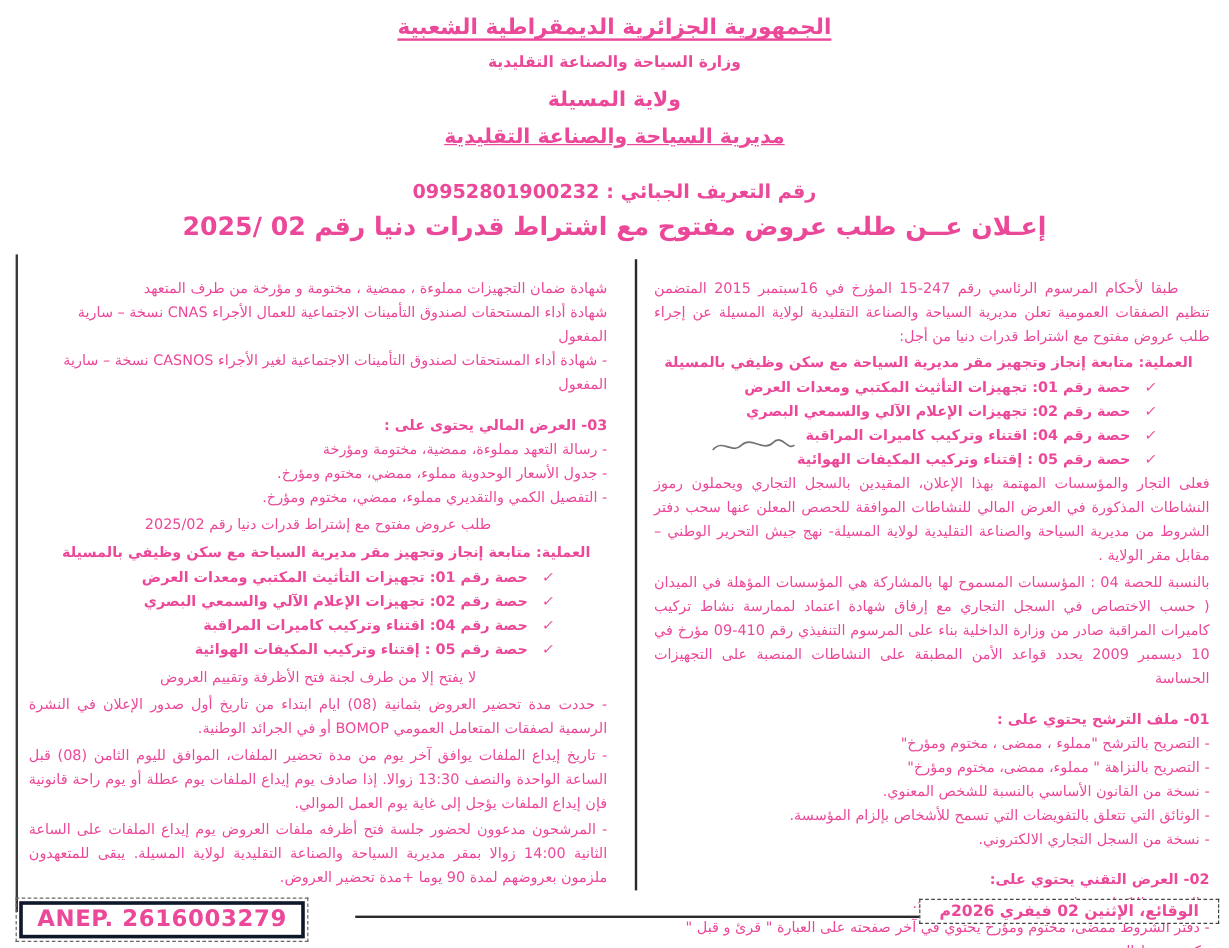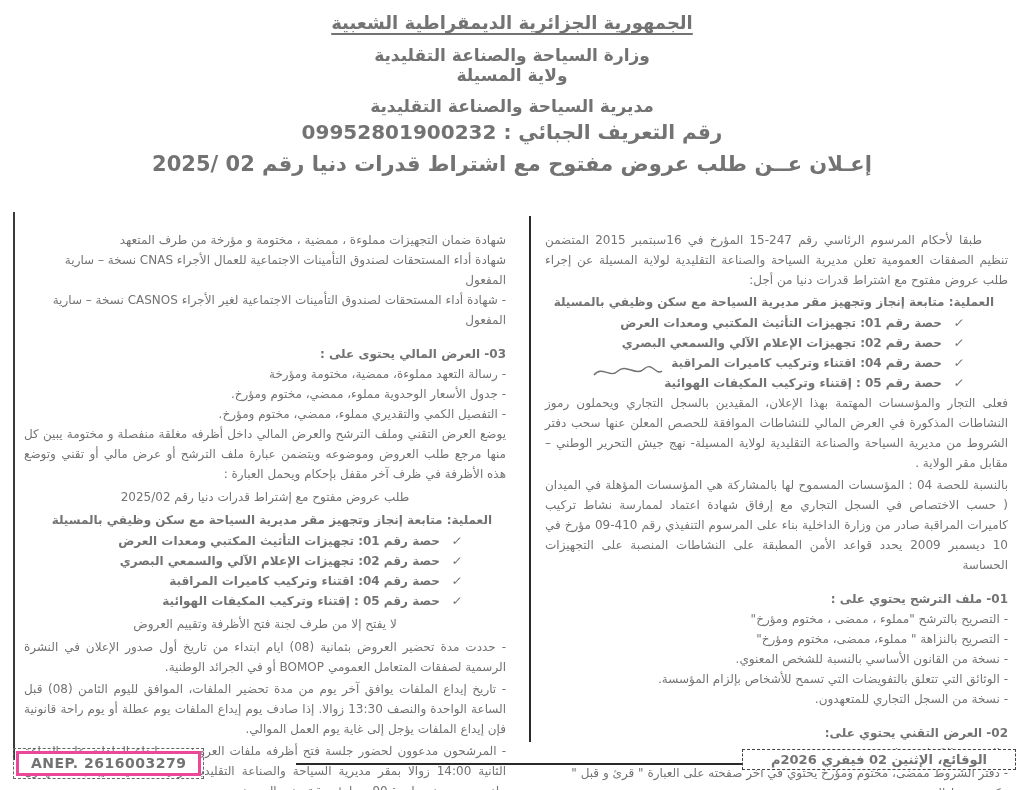--- a/index.html
+++ b/index.html
@@ -1,27 +1,27 @@
 <!DOCTYPE html>
 <html lang="ar"><head>
 <meta charset="utf-8">
 <style>
   html,body{margin:0;padding:0;background:#fff;}
   .page{
     position:relative;width:1024px;height:790px;background:#fff;overflow:hidden;
-    font-family:"DejaVu Sans",sans-serif;color:#737373;
+    font-family:"DejaVu Sans",sans-serif;color:#ec4899;
   }
   
   .doc-header{position:absolute;top:12px;left:0;right:0;text-align:center;direction:rtl;}
   .h-line{font-weight:bold;}
   .h-country{font-size:18px;text-decoration:underline;text-decoration-thickness:2px;text-underline-offset:4px;margin-bottom:12px;}
-  .h-ministry{font-size:17px;margin-bottom:0;}
+  .h-ministry{font-size:13px;margin-bottom:13px;}
   .h-wilaya{font-size:17px;margin-bottom:11px;}
-  .h-directorate{font-size:17px;margin-bottom:4px;}
-  .h-tax{font-size:20px;margin-bottom:8px;}
+  .h-directorate{font-size:17px;margin-bottom:26px;text-decoration:underline;}
+  .h-tax{font-size:16px;margin-bottom:8px;}
   .h-title{font-size:21px;font-weight:bold;letter-spacing:0;}
   
   .col{position:absolute;top:230px;direction:rtl;}
   .col-right{right:16px;width:463px;}
   .col-left{left:24px;width:482px;}
   .line{font-size:12px;line-height:20px;}
   .para{text-align:justify;text-align-last:right;margin-bottom:2px;}
   .para-indent{text-indent:26px;}
   .label{font-weight:bold;padding-right:14px;margin-bottom:1px;}
   .item{font-weight:bold;padding-right:44px;}
@@ -30,25 +30,25 @@
   .dash{}
   .center-bold{text-align:center;text-align-last:center;font-weight:normal;margin:3px 0;}
   
   .v-divider{position:absolute;left:529px;top:216px;height:526px;width:1.5px;background:#2a2a2a;}
   .v-border-left{position:absolute;left:13px;top:212px;height:548px;width:2px;background:#3a3a3a;}
   .footer-hline{position:absolute;left:296px;top:763px;width:482px;border-top:2px solid #2a2a2a;height:0;}
   .squiggle{position:absolute;left:592px;top:363px;opacity:.75;}
   
   .anep-box{
     position:absolute;left:16px;top:751px;padding:1px 12px 2px 12px;
-    border:3px solid #ec4899;outline:1px dashed #666;outline-offset:2px;
-    font-size:14px;font-weight:bold;background:#fff;letter-spacing:.5px;
+    border:3px solid #0f172a;outline:1px dashed #666;outline-offset:2px;
+    font-size:19px;font-weight:bold;background:#fff;letter-spacing:.5px;
   }
   .journal-box{
-    position:absolute;right:8px;top:749px;padding:2px 28px;direction:rtl;
+    position:absolute;right:8px;top:749px;padding:2px 16px;direction:rtl;
     border:1px dashed #444;font-size:13px;font-weight:bold;background:#fff;
   }
 </style>
 </head>
 <body>
 
 <div class="page">
 
   <div class="doc-header">
     <div class="h-line h-country">الجمهورية الجزائرية الديمقراطية الشعبية</div>
@@ -69,35 +69,34 @@
       <div class="line item"><span class="check">✓</span><span>حصة رقم 02: تجهيزات الإعلام الآلي والسمعي البصري</span></div>
       <div class="line item"><span class="check">✓</span><span>حصة رقم 04: اقتناء وتركيب كاميرات المراقبة</span></div>
       <div class="line item"><span class="check">✓</span><span>حصة رقم 05 : إقتناء وتركيب المكيفات الهوائية</span></div>
       <div class="line para"><span>فعلى التجار والمؤسسات المهتمة بهذا الإعلان، المقيدين بالسجل التجاري ويحملون رموز النشاطات المذكورة في العرض المالي للنشاطات الموافقة للحصص المعلن عنها سحب دفتر الشروط من مديرية السياحة والصناعة التقليدية لولاية المسيلة- نهج جيش التحرير الوطني – مقابل مقر الولاية .</span></div>
       <div class="line para"><span>بالنسبة للحصة 04 : المؤسسات المسموح لها بالمشاركة هي المؤسسات المؤهلة في الميدان ( حسب الاختصاص في السجل التجاري مع إرفاق شهادة اعتماد لممارسة نشاط تركيب كاميرات المراقبة صادر من وزارة الداخلية بناء على المرسوم التنفيذي رقم 410-09 مؤرخ في 10 ديسمبر 2009 يحدد قواعد الأمن المطبقة على النشاطات المنصبة على التجهيزات الحساسة</span></div>
       <div class="line heading-num"><span>01- ملف الترشح يحتوي على :</span></div>
       <div class="line dash"><span>- التصريح بالترشح "مملوء ، ممضى ، مختوم ومؤرخ"</span></div>
       <div class="line dash"><span>- التصريح بالنزاهة " مملوء، ممضى، مختوم ومؤرخ"</span></div>
       <div class="line dash"><span>- نسخة من القانون الأساسي بالنسبة للشخص المعنوي.</span></div>
       <div class="line dash"><span>- الوثائق التي تتعلق بالتفويضات التي تسمح للأشخاص بإلزام المؤسسة.</span></div>
-      <div class="line dash"><span>- نسخة من السجل التجاري للمتعهدون.</span></div>
+      <div class="line dash"><span>- نسخة من السجل التجاري الالكتروني.</span></div>
       <div class="line heading-num"><span>02- العرض التقني يحتوي على:</span></div>
       <div class="line dash"><span>- التصريح بالاكتتاب مملوء، ممضي ومختوم ومؤرخ.</span></div>
       <div class="line dash"><span>- دفتر الشروط ممضى، مختوم ومؤرخ يحتوي في آخر صفحته على العبارة " قرئ و قبل " مكتوبة بخط اليد.</span></div>
       <div class="line dash"><span>- جدول رزنامة توريد التجهيزات مملوء، ممضي و مختوم و مؤرخ.</span></div>
     </div>
   <div class="col col-left">
       <div class="line dash"><span>شهادة ضمان التجهيزات مملوءة ، ممضية ، مختومة و مؤرخة من طرف المتعهد</span></div>
       <div class="line dash"><span>شهادة أداء المستحقات لصندوق التأمينات الاجتماعية للعمال الأجراء CNAS نسخة – سارية المفعول</span></div>
       <div class="line dash"><span>- شهادة أداء المستحقات لصندوق التأمينات الاجتماعية لغير الأجراء CASNOS نسخة – سارية المفعول</span></div>
       <div class="line heading-num"><span>03- العرض المالي يحتوى على :</span></div>
       <div class="line dash"><span>- رسالة التعهد مملوءة،  ممضية، مختومة ومؤرخة</span></div>
       <div class="line dash"><span>- جدول الأسعار الوحدوية مملوء، ممضي،  مختوم ومؤرخ.</span></div>
       <div class="line dash"><span>- التفصيل الكمي والتقديري مملوء، ممضي، مختوم ومؤرخ.</span></div>
-      <div class="line para"><span>يوضع العرض التقني وملف الترشح والعرض المالي داخل أظرفه مغلقة منفصلة و مختومة يبين كل منها مرجع طلب العروض وموضوعه ويتضمن عبارة ملف الترشح أو عرض مالي أو تقني وتوضع هذه الأظرفة في ظرف آخر مقفل بإحكام ويحمل العبارة :</span></div>
       <div class="line center-bold"><span>طلب عروض مفتوح مع إشتراط قدرات دنيا رقم 2025/02</span></div>
       <div class="line label"><span>العملية: متابعة إنجاز وتجهيز مقر مديرية السياحة مع سكن وظيفي بالمسيلة</span></div>
       <div class="line item"><span class="check">✓</span><span>حصة رقم 01: تجهيزات التأثيث المكتبي ومعدات العرض</span></div>
       <div class="line item"><span class="check">✓</span><span>حصة رقم 02: تجهيزات الإعلام الآلي والسمعي البصري</span></div>
       <div class="line item"><span class="check">✓</span><span>حصة رقم 04: اقتناء وتركيب كاميرات المراقبة</span></div>
       <div class="line item"><span class="check">✓</span><span>حصة رقم 05 : إقتناء وتركيب المكيفات الهوائية</span></div>
       <div class="line center-bold"><span>لا يفتح إلا من طرف لجنة فتح الأظرفة وتقييم العروض</span></div>
       <div class="line para"><span>- حددت مدة تحضير العروض بثمانية (08) ايام ابتداء من تاريخ أول صدور الإعلان في النشرة الرسمية لصفقات المتعامل العمومي BOMOP أو في الجرائد الوطنية.</span></div>
       <div class="line para"><span>- تاريخ إيداع الملفات يوافق آخر يوم من مدة تحضير الملفات، الموافق لليوم الثامن (08) قبل الساعة الواحدة والنصف 13:30 زوالا. إذا صادف يوم إيداع الملفات يوم عطلة أو يوم راحة قانونية فإن إيداع الملفات يؤجل إلى غاية يوم العمل الموالي.</span></div>
       <div class="line para"><span>- المرشحون مدعوون لحضور جلسة فتح أظرفه ملفات العروض يوم إيداع الملفات على الساعة الثانية 14:00 زوالا بمقر مديرية السياحة والصناعة التقليدية لولاية المسيلة. يبقى للمتعهدون ملزمون بعروضهم لمدة 90 يوما +مدة تحضير العروض.</span></div>

